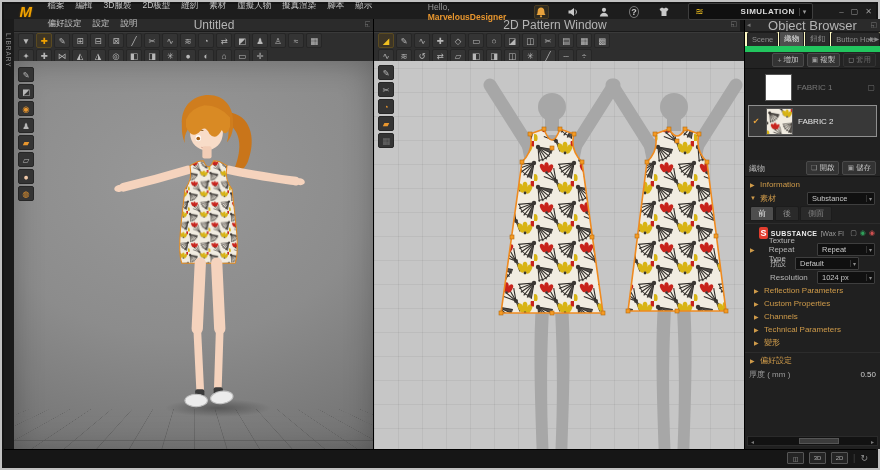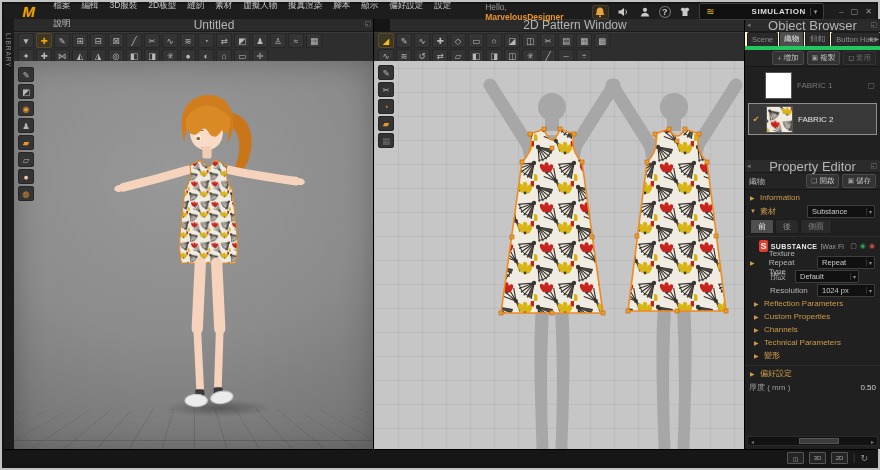--- a/index.html
+++ b/index.html
@@ -6,21 +6,21 @@
   body{width:880px;height:470px;position:relative;background:#d8d8d8;
        font-family:"Liberation Sans","DejaVu Sans",sans-serif;overflow:hidden;}
   .frame{position:absolute;inset:0;border:2px solid #c2c2c2;background:#151515;box-sizing:border-box;}
 
   
   .menubar{position:absolute;left:2px;top:2px;right:2px;height:15px;background:#1d1d1d;
            display:flex;align-items:center;z-index:30;}
   .logo{width:50px;text-align:center;font-weight:bold;font-style:italic;font-size:15px;
         color:#f0a200;text-shadow:0 0 2px #7a4f00;line-height:13px;}
   .menu-item{font-size:8.5px;color:#c6c6c6;margin-right:11px;white-space:nowrap;cursor:default;}
-  .mb-right{margin-left:auto;display:flex;align-items:center;gap:7px;padding-right:4px;}
+  .mb-right{margin-left:auto;display:flex;align-items:center;gap:18px;padding-right:4px;}
   .greet{font-size:8.5px;color:#9a9a9a;}
   .greet b{color:#e8962e;font-weight:bold;}
   .icobox{width:15px;height:12px;display:flex;align-items:center;justify-content:center;border-radius:2px;}
   .icobox.hl{background:#2e2a20;border:1px solid #4a3c20;}
   .helpq{color:#c9c9c9;font-size:9px;font-weight:bold;border:1px solid #777;border-radius:50%;
          width:10px;height:10px;line-height:10px;text-align:center;}
   .simbtn{display:flex;align-items:center;gap:4px;background:#101010;border:1px solid #3e3e3e;
           border-radius:2px;padding:1px 6px;height:13px;}
   .simbtn .wave{color:#f0c020;font-size:10px;line-height:10px;}
   .simbtn .lbl{font-size:8px;font-weight:bold;color:#dcdcdc;letter-spacing:.5px;padding-left:33px;}
@@ -68,21 +68,21 @@
 
   
   .rpanel{position:absolute;left:742px;top:17px;width:136px;bottom:19px;background:#202020;
           border-left:1px solid #000;box-sizing:border-box;}
   .ptitle{height:12px;background:#2b2b2b;border-bottom:1px solid #1a1a1a;display:flex;align-items:center;
           justify-content:center;position:relative;}
   .ptitle .t{font-size:13px;color:#b5b5b5;}
   .ptitle .cl{position:absolute;left:2px;color:#777;font-size:7px;}
   .ptitle .float{position:absolute;right:3px;color:#777;font-size:7px;}
   .ob-tabs{height:14px;background:#fef9c3;display:flex;align-items:flex-end;padding:0 2px;gap:1px;
-           border-bottom:4px solid #22c55e;position:relative;}
+           border-bottom:6px solid #22c55e;position:relative;}
   .ob-tab{font-size:7.5px;color:#8d8d8d;padding:2px 4px 2px;background:#2a2a2a;border:1px solid #1c1c1c;
           border-bottom:none;border-radius:2px 2px 0 0;white-space:nowrap;}
   .ob-tab.active{background:#4e4e4e;color:#f0f0f0;}
   .tab-pagers{position:absolute;right:1px;top:3px;font-size:6px;color:#888;display:flex;gap:2px;}
   .ob-btnrow{height:16px;display:flex;align-items:center;justify-content:flex-end;gap:3px;padding:0 4px;
              background:#232323;border-bottom:1px solid #161616;}
   .ob-btn{display:flex;align-items:center;gap:2px;font-size:7.5px;color:#c9c9c9;background:#333;
           border:1px solid #4a4a4a;border-radius:2px;padding:1px 4px;height:10px;}
   .ob-btn .ic{font-size:7px;color:#9a9a9a;}
   .ob-btn.disabled{color:#666;background:#262626;border-color:#333;}
@@ -294,21 +294,21 @@
       <span class="tbtn">◧</span>
       <span class="tbtn">◨</span>
       <span class="tbtn">✳</span>
       <span class="tbtn">●</span>
       <span class="tbtn">◐</span>
       <span class="tbtn">⌂</span>
       <span class="tbtn">▭</span>
       <span class="tbtn">✛</span>
     </div>
 
-  <div class="titlebar" style="left:388px;top:17px;width:370px;">
+  <div class="titlebar" style="left:368px;top:17px;width:370px;">
     <span class="t">2D Pattern Window</span>
     <span class="float">◱</span>
   </div>
   <div class="toolrow" style="left:372px;top:30px;width:370px;">
       <span class="tbtn yellow active">◢</span>
       <span class="tbtn">✎</span>
       <span class="tbtn">∿</span>
       <span class="tbtn">✚</span>
       <span class="tbtn">◇</span>
       <span class="tbtn">▭</span>
@@ -466,25 +466,20 @@
     </div>
     <div class="fabric-row selected">
       <span class="chk">✔</span>
       <span class="sw"><svg width="25" height="25">
             <rect width="25" height="25" fill="url(#fabPatSw)"></rect>
           </svg></span>
       <span class="nm">FABRIC 2</span>
     </div>
 
     <div class="pe">
-      <div class="ptitle">
-        <span class="cl">◂</span>
-        <span class="t">Property Editor</span>
-        <span class="float">◱</span>
-      </div>
       <div class="pe-head">
         <span class="obj">織物</span>
         <span class="ob-btn">
             <span class="ic">❏</span>
             <span>開啟</span>
           </span>
         <span class="ob-btn">
             <span class="ic">▣</span>
             <span>儲存</span>
           </span>

